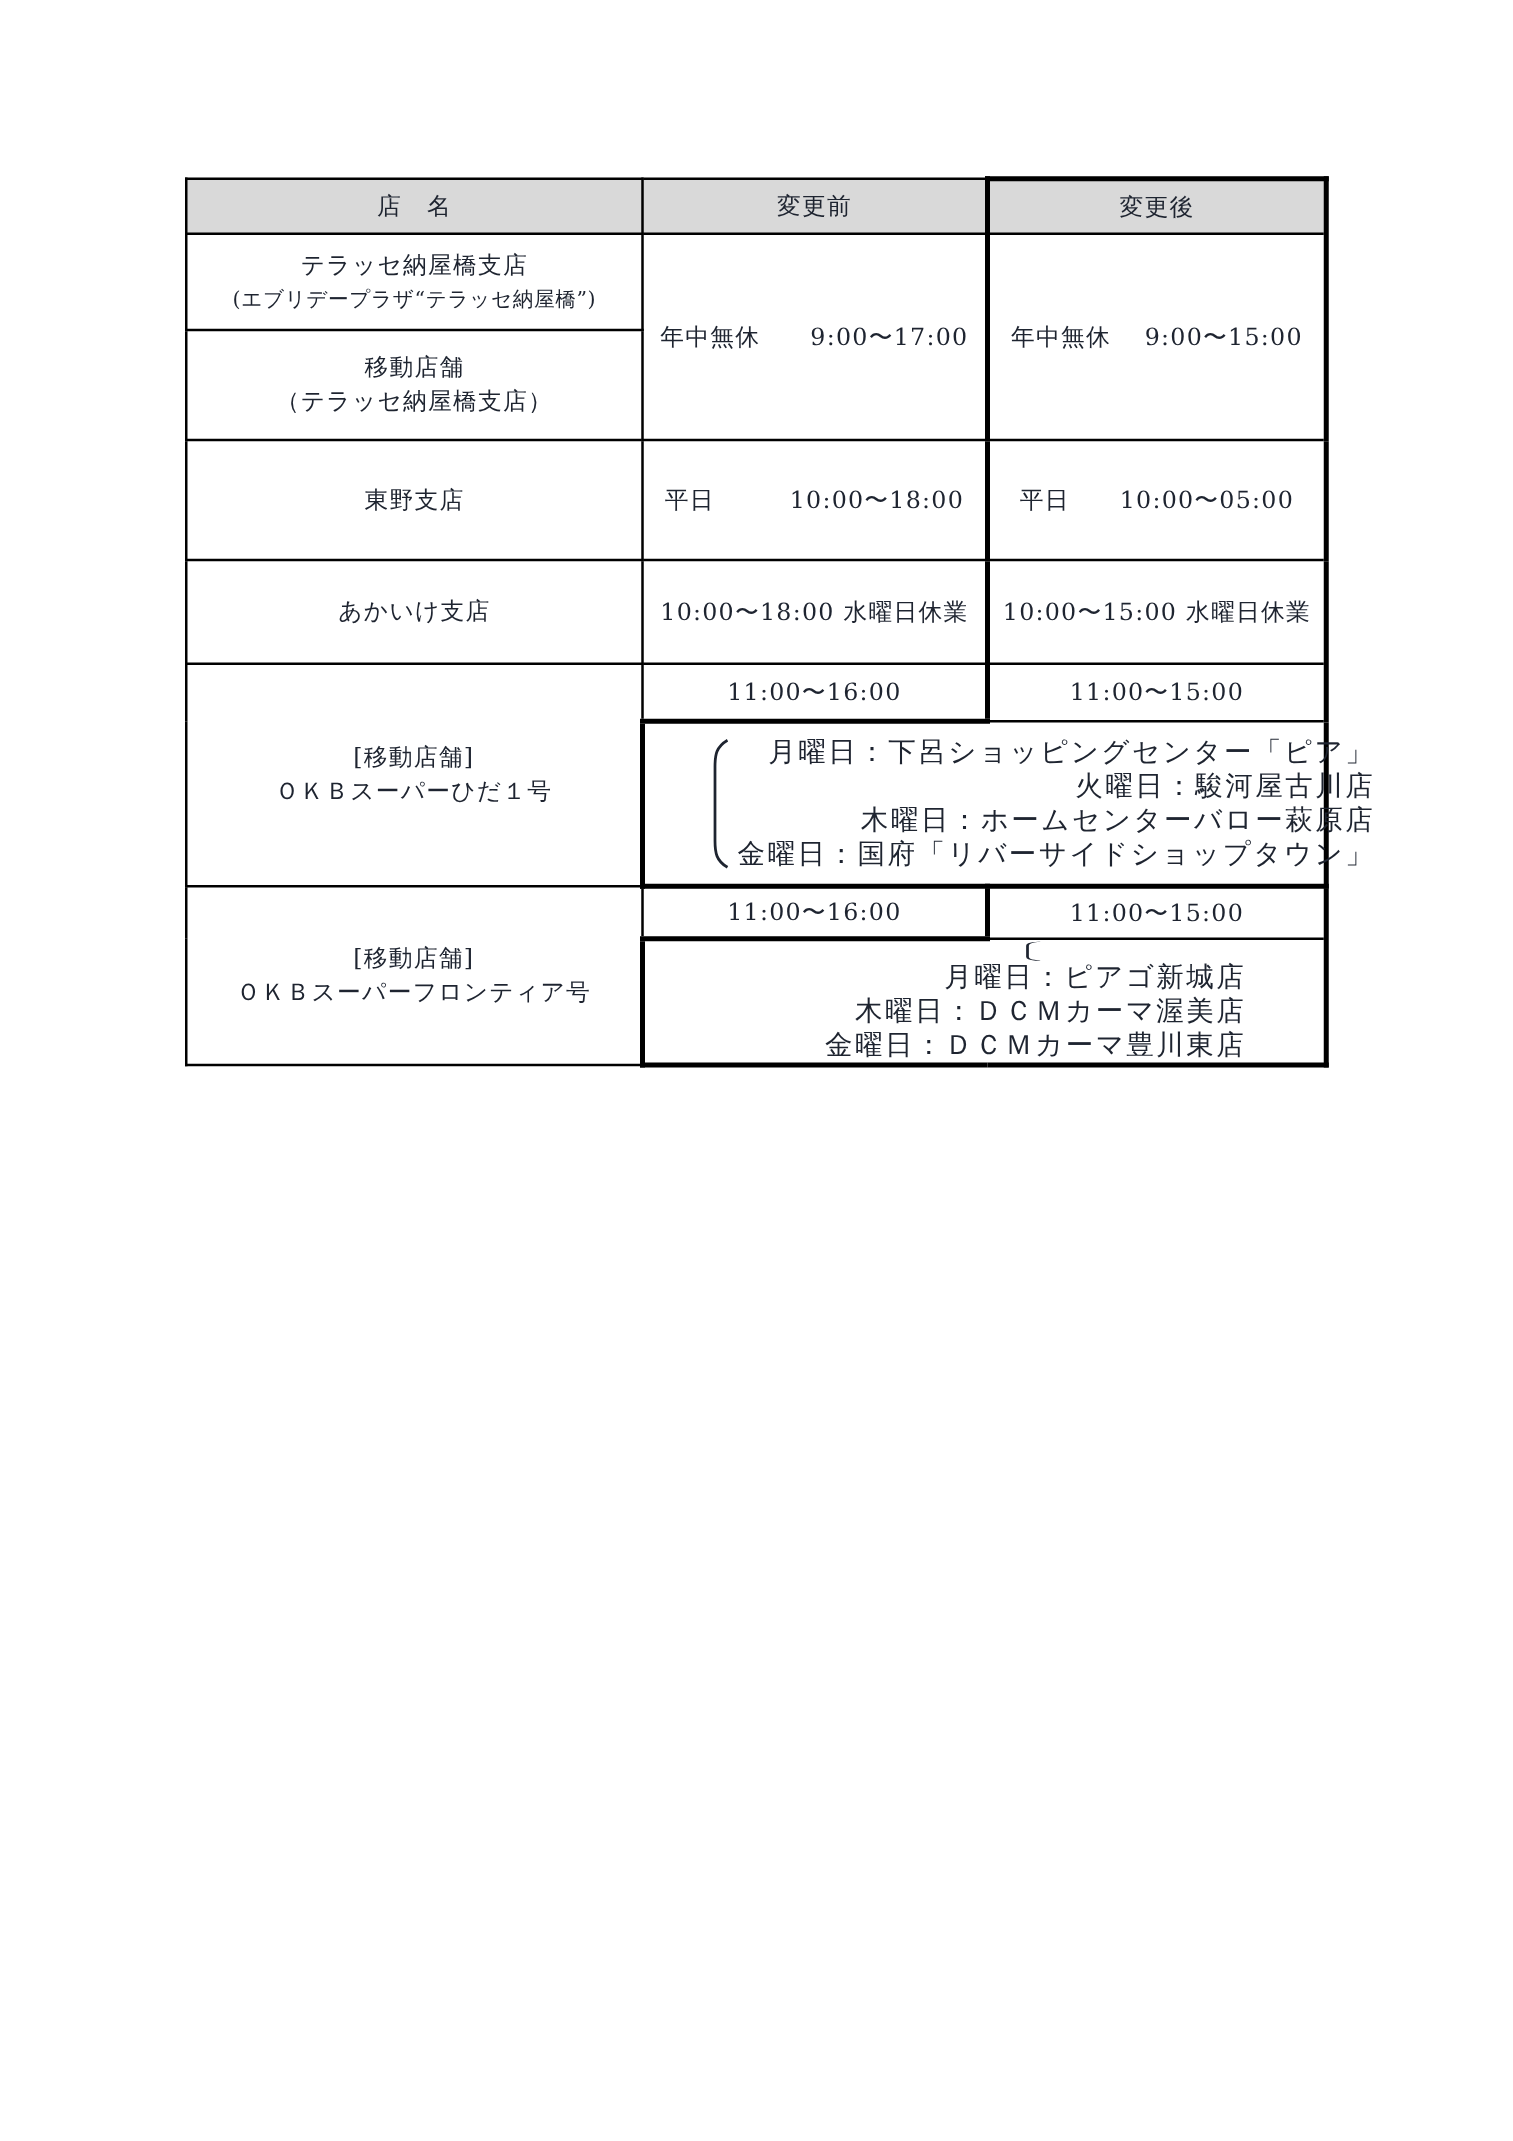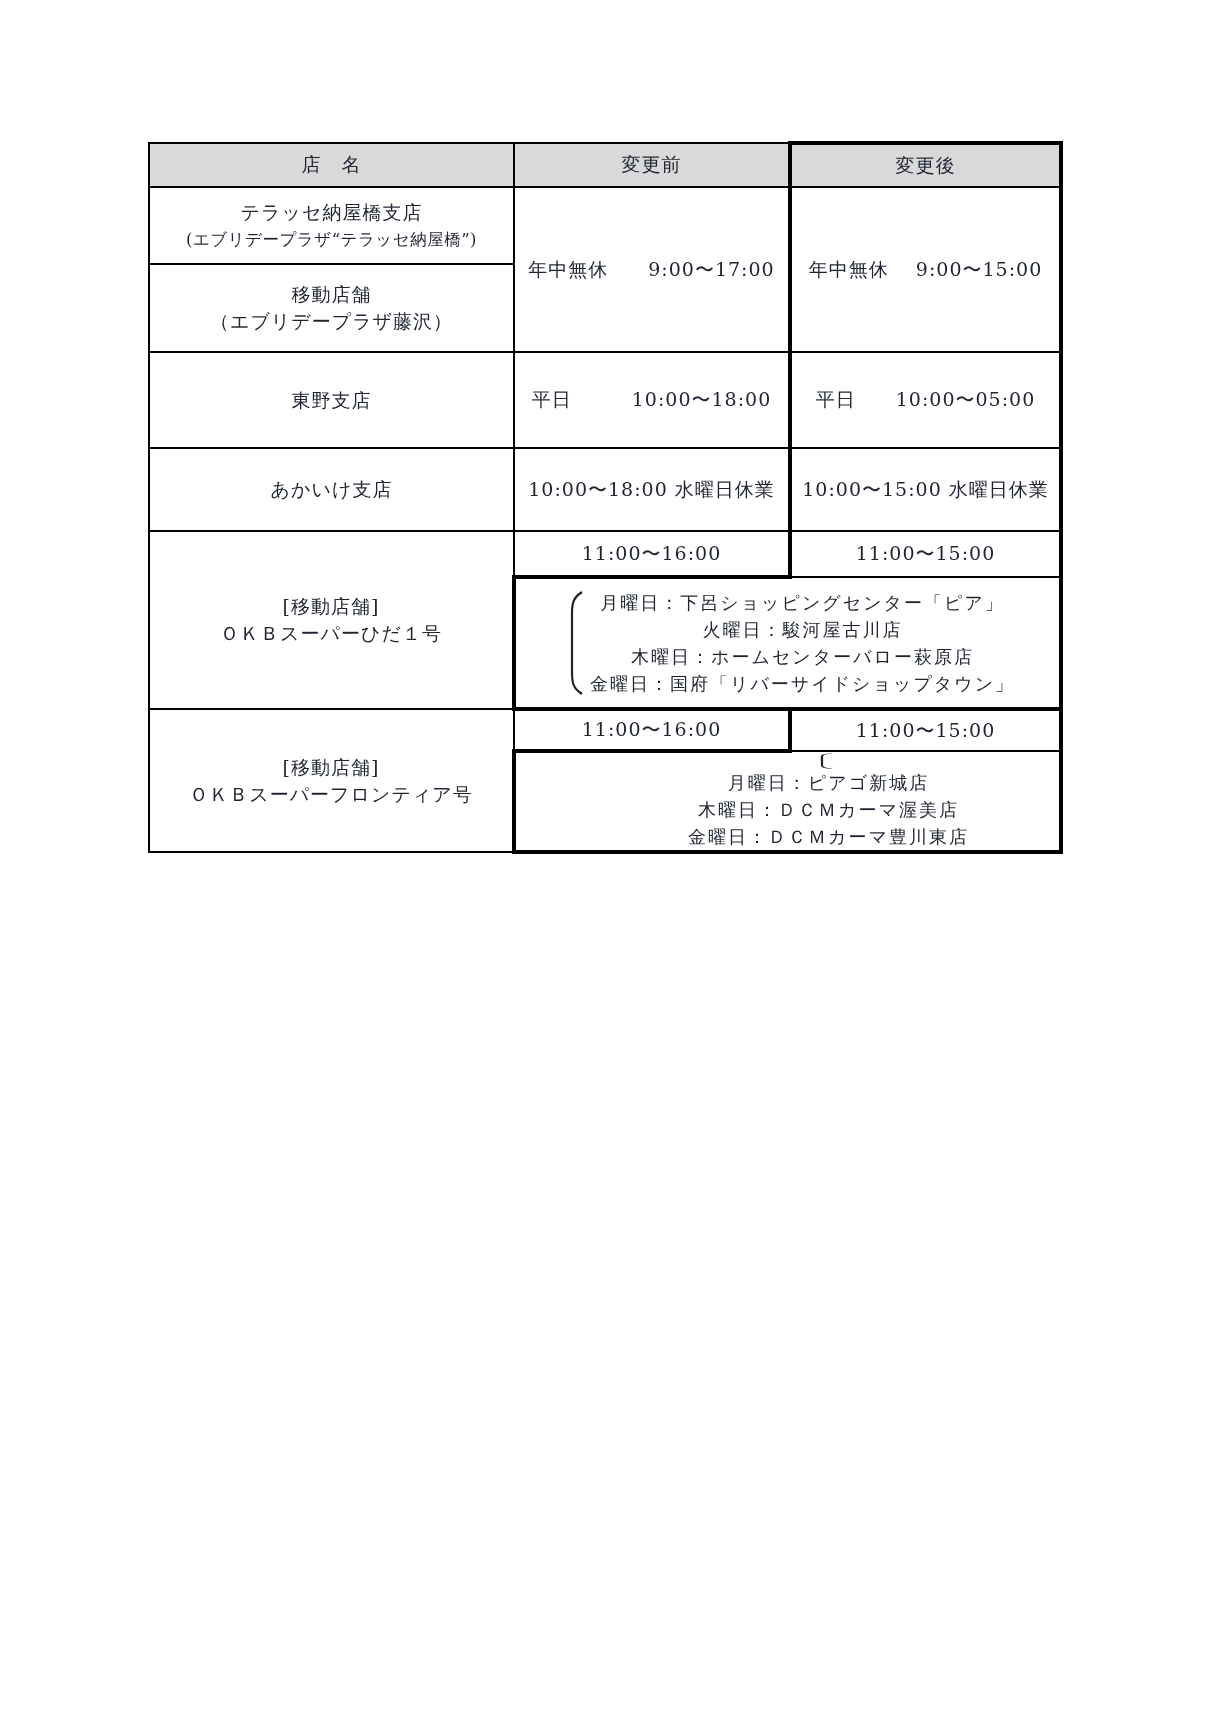--- a/index.html
+++ b/index.html
@@ -50,21 +50,21 @@
   .name .sub{font-size:16.5px;letter-spacing:0.5px;}
   .name .sub2{font-size:19px;letter-spacing:1px;}
   .time{letter-spacing:1px;}
 
   td.detail{text-align:left;}
   .dwrap{display:flex;align-items:center;}
   .dwrap.d1{padding-left:52px;}
   .dwrap.d2{padding-left:82px;flex-direction:column;}
   .brace{flex:0 0 16px;margin-right:6px;}
   .brace path{fill:none;stroke:#1e2430;stroke-width:2.2;}
-  .dlines{font-size:18px;line-height:27px;letter-spacing:2px;text-align:center;white-space:nowrap;}
+  .dlines{font-size:22px;line-height:27px;letter-spacing:2px;text-align:right;white-space:nowrap;}
 
   .closing{
     position:absolute;left:148px;top:836px;width:905px;
     text-align:right;font-size:19px;letter-spacing:2px;
   }
 </style>
 </head>
 <body>
 
 <div class="page">
@@ -88,21 +88,21 @@
         <div>テラッセ納屋橋支店</div>
         <div class="sub">(エブリデープラザ“テラッセ納屋橋”)</div>
       </td>
       <td class="time" rowspan="2">年中無休　　9:00〜17:00</td>
       <td class="time bL bR" rowspan="2">年中無休　 9:00〜15:00</td>
     </tr>
 
     <tr class="r2">
       <td class="name">
         <div>移動店舗</div>
-        <div class="sub2">（エブリデープラザ藤沢）</div>
+        <div class="sub2">（テラッセ納屋橋支店）</div>
       </td>
     </tr>
 
     <tr class="r3">
       <td class="name">東野支店</td>
       <td class="time">平日　　　10:00〜18:00</td>
       <td class="time bL bR">平日　　10:00〜05:00</td>
     </tr>
 
     <tr class="r4">

